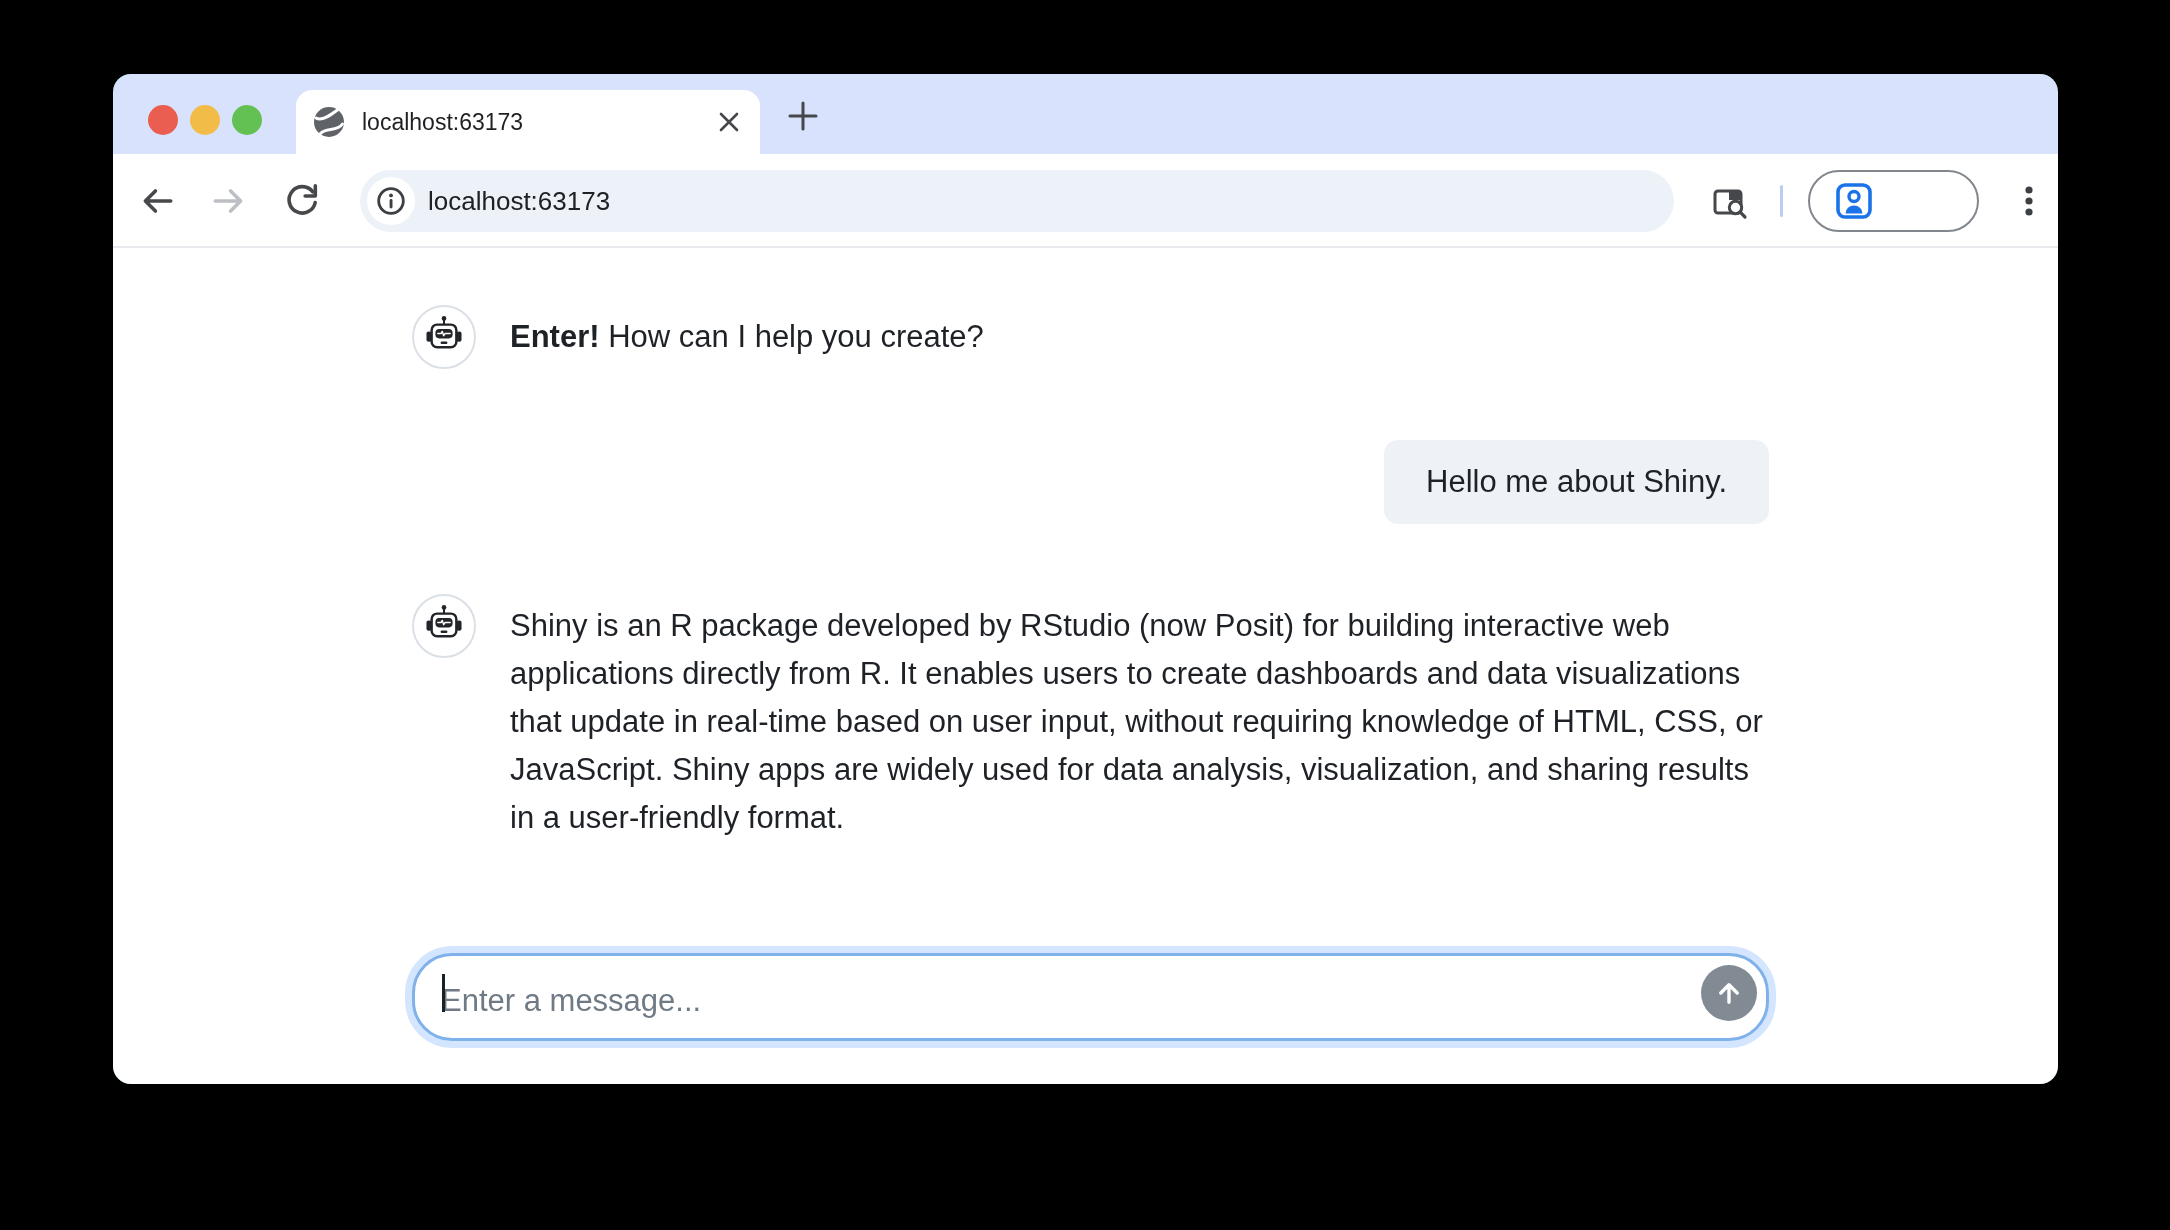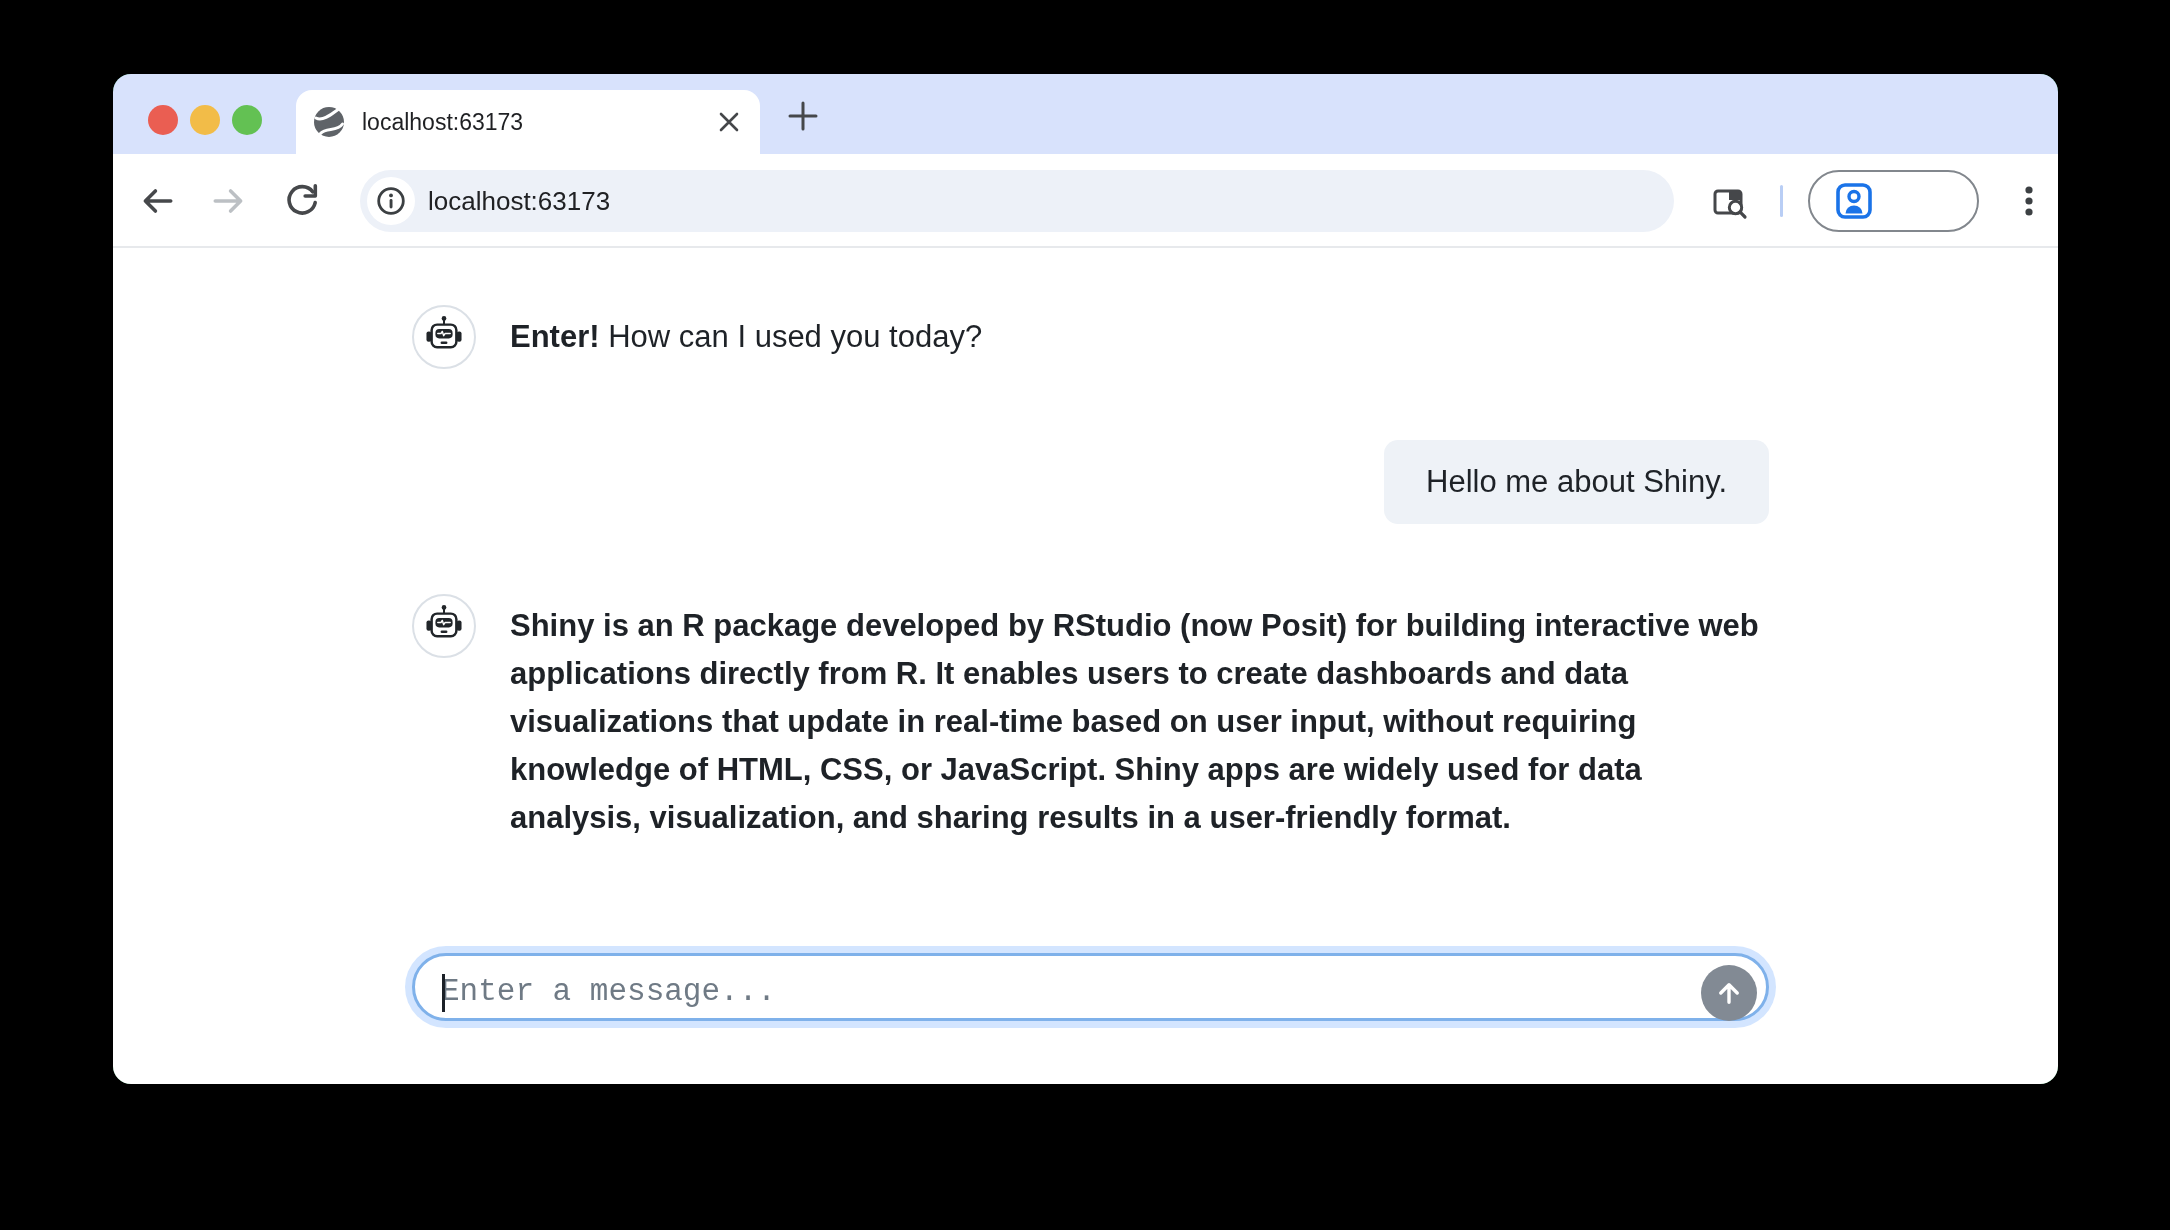--- a/index.html
+++ b/index.html
@@ -55,41 +55,41 @@
   }
   .kebab-btn{ position:absolute; left:1896px; top:27px; width:40px; height:40px; display:flex; align-items:center; justify-content:center; }
 
   
   .content{ position:relative; flex:1 1 auto; background:#fff; overflow:hidden; }
   .chat{ position:absolute; left:299px; top:0; width:1357px; }
 
   .msg{ display:flex; align-items:flex-start; }
   .msg.assistant-1{ margin-top:57px; }
   .msg.user-row{ margin-top:71px; justify-content:flex-end; }
-  .msg.assistant-2{ margin-top:70px;font-weight:bold; }
+  .msg.assistant-2{ margin-top:70px; }
 
   .avatar{
     flex:0 0 auto; width:64px; height:64px; border-radius:50%;
     border:2px solid #dbe0e6; background:#fff;
     display:flex; align-items:center; justify-content:center; margin-right:34px;
   }
   .msg-text{ font-size:31px; line-height:48px; color:#1e2227; padding-top:8px; max-width:1259px; }
   .msg-text b{ font-weight:bold; }
 
   .user-bubble{
     background:#eef2f7; border-radius:14px; padding:18px 42px;
     font-size:31px; line-height:48px; color:#1e2227; max-width:1100px;
   }
 
   .input-row{ position:relative; margin-top:111px; height:80px; }
   .chat-input{
-    width:100%; height:68px; border-radius:40px;
+    width:100%; height:88px; border-radius:40px;
     border:3px solid #7fb1ea; box-shadow:0 0 0 7px rgba(13,110,253,0.18);
     padding:8px 90px 0 26px; font-size:31px; color:#1e2227;
-    font-family:Liberation Mono, monospace; outline:none; background:#fff;
+    font-family:Liberation Sans, sans-serif; outline:none; background:#fff;
   }
   .chat-input::placeholder{ color:#6f7a85; opacity:1; }
   .text-caret{ position:absolute; left:30px; top:21px; width:3px; height:38px; background:#1b2027; }
   .send-btn{
     position:absolute; right:12px; top:12px; width:56px; height:56px;
     border-radius:50%; background:#828a94; border:none;
     display:flex; align-items:center; justify-content:center;
   }
 </style>
 </head>
@@ -191,21 +191,21 @@
             <line x1="32" y1="5" x2="32" y2="14" stroke="#212529" stroke-width="3"></line>
             <circle cx="32" cy="5" r="3.4" fill="#212529"></circle>
             <rect x="14" y="14" width="36" height="33" rx="8" fill="#fff" stroke="#212529" stroke-width="3.6"></rect>
             <rect x="6.5" y="24" width="7" height="15" rx="3" fill="#212529"></rect>
             <rect x="50.5" y="24" width="7" height="15" rx="3" fill="#212529"></rect>
             <rect x="19.5" y="20.5" width="25" height="13.5" rx="5.5" fill="#212529"></rect>
             <polyline points="23,27 27.5,27 29.5,24 31.5,30 33.5,27 41,27" fill="none" stroke="#fff" stroke-width="2.2" stroke-linejoin="round" stroke-linecap="round"></polyline>
             <rect x="27" y="38.5" width="10" height="3.6" rx="1.8" fill="#212529"></rect>
           </svg>
         </div>
-        <div class="msg-text"><b>Enter!</b><span> How can I used you today?</span></div>
+        <div class="msg-text"><b>Enter!</b><span> How can I help you create?</span></div>
       </div>
 
       <div class="msg user-row">
         <div class="user-bubble">Hello me about Shiny.</div>
       </div>
 
       <div class="msg assistant-2">
         <div class="avatar">
           <svg width="44" height="44" viewBox="0 0 64 64">
             <line x1="32" y1="5" x2="32" y2="14" stroke="#212529" stroke-width="3"></line>

